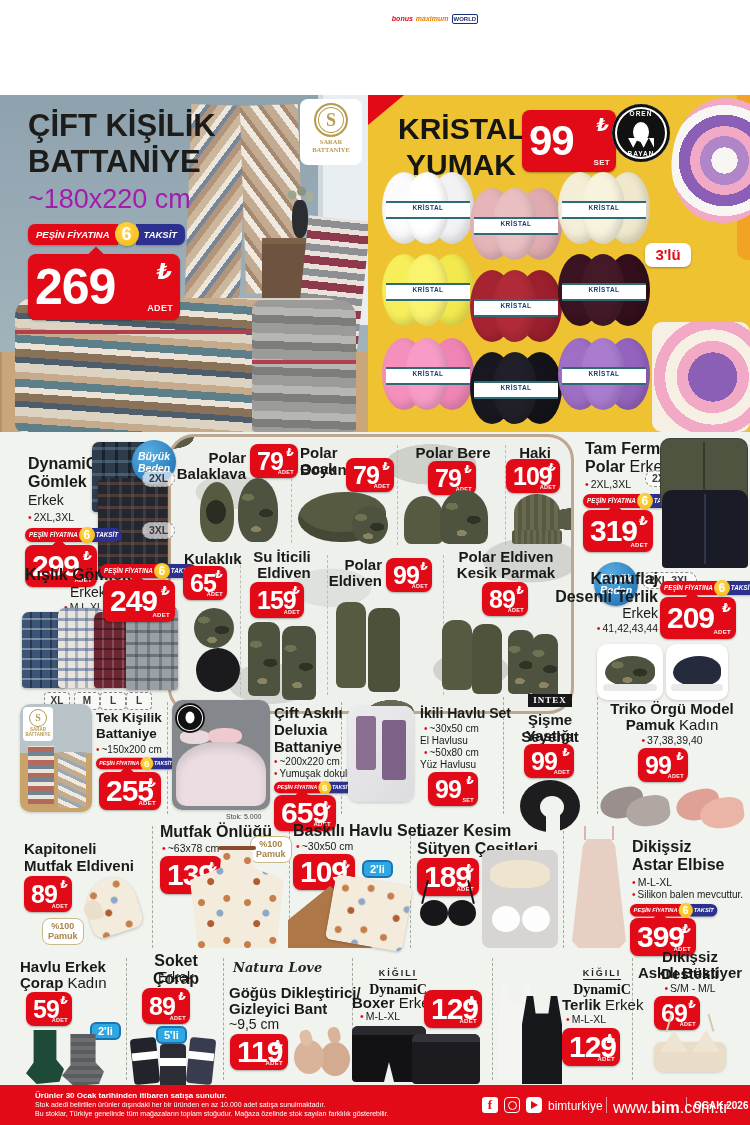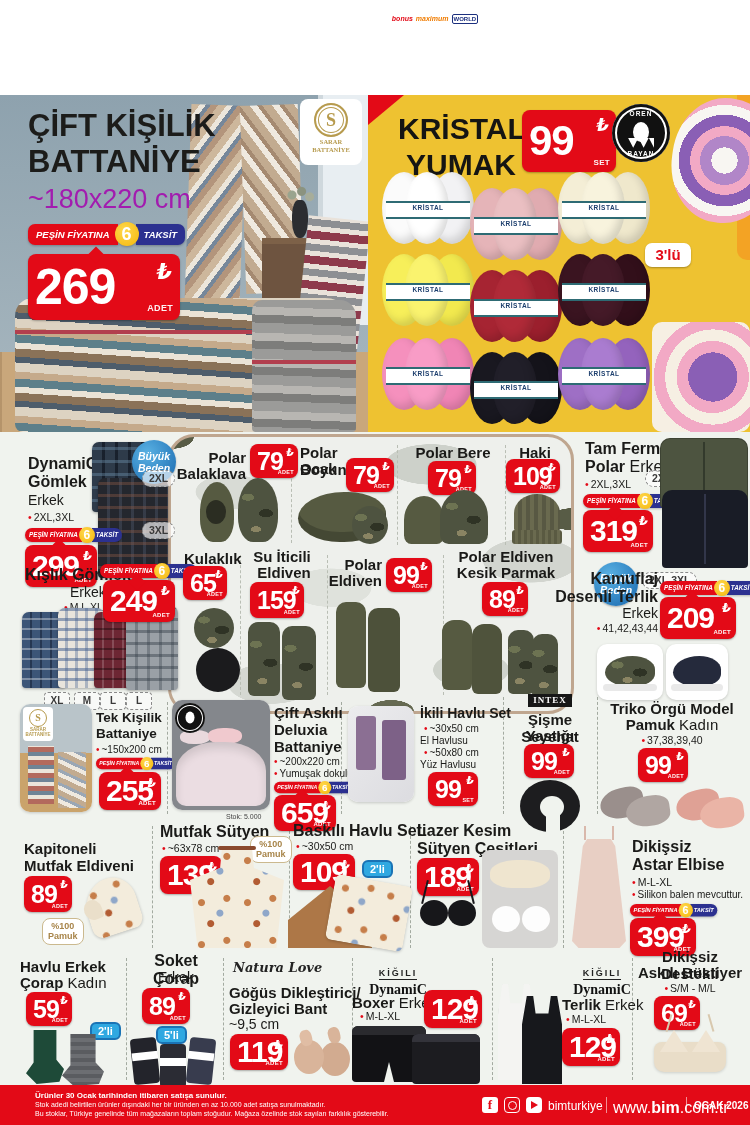--- a/index.html
+++ b/index.html
@@ -622,21 +622,21 @@
     </div>
     <div class="pamuk" style="left:42px;top:918px">
       <div>%100</div>
         <div>Pamuk</div>
     </div>
     <div class="abs leafy" style="left:86px;top:878px;width:52px;height:56px;border-radius:55% 45% 20% 20%;transform:rotate(-18deg);box-shadow:0 1px 3px rgba(0,0,0,.2)"></div>
     <div class="abs" style="left:84px;top:900px;width:18px;height:20px;border-radius:50% 50% 20% 50%;background:#eadfca;transform:rotate(-20deg)"></div>
   </div>
 
   <div>
-    <div class="tt t16" style="left:160px;top:823px">Mutfak Sütyen</div>
+    <div class="tt t16" style="left:160px;top:823px">Mutfak Önlüğü</div>
     <div class="bl" style="left:162px;top:842px"><span class="dot">•</span><span>~63x78 cm</span></div>
     <div class="price p-lg" style="left:160px;top:856px;width:62px;height:38px">
       <span class="num">139</span>
         <span class="cur">₺</span>
         <span class="unit">ADET</span>
     </div>
     <div class="pamuk" style="left:250px;top:836px">
       <div>%100</div>
         <div>Pamuk</div>
     </div>

